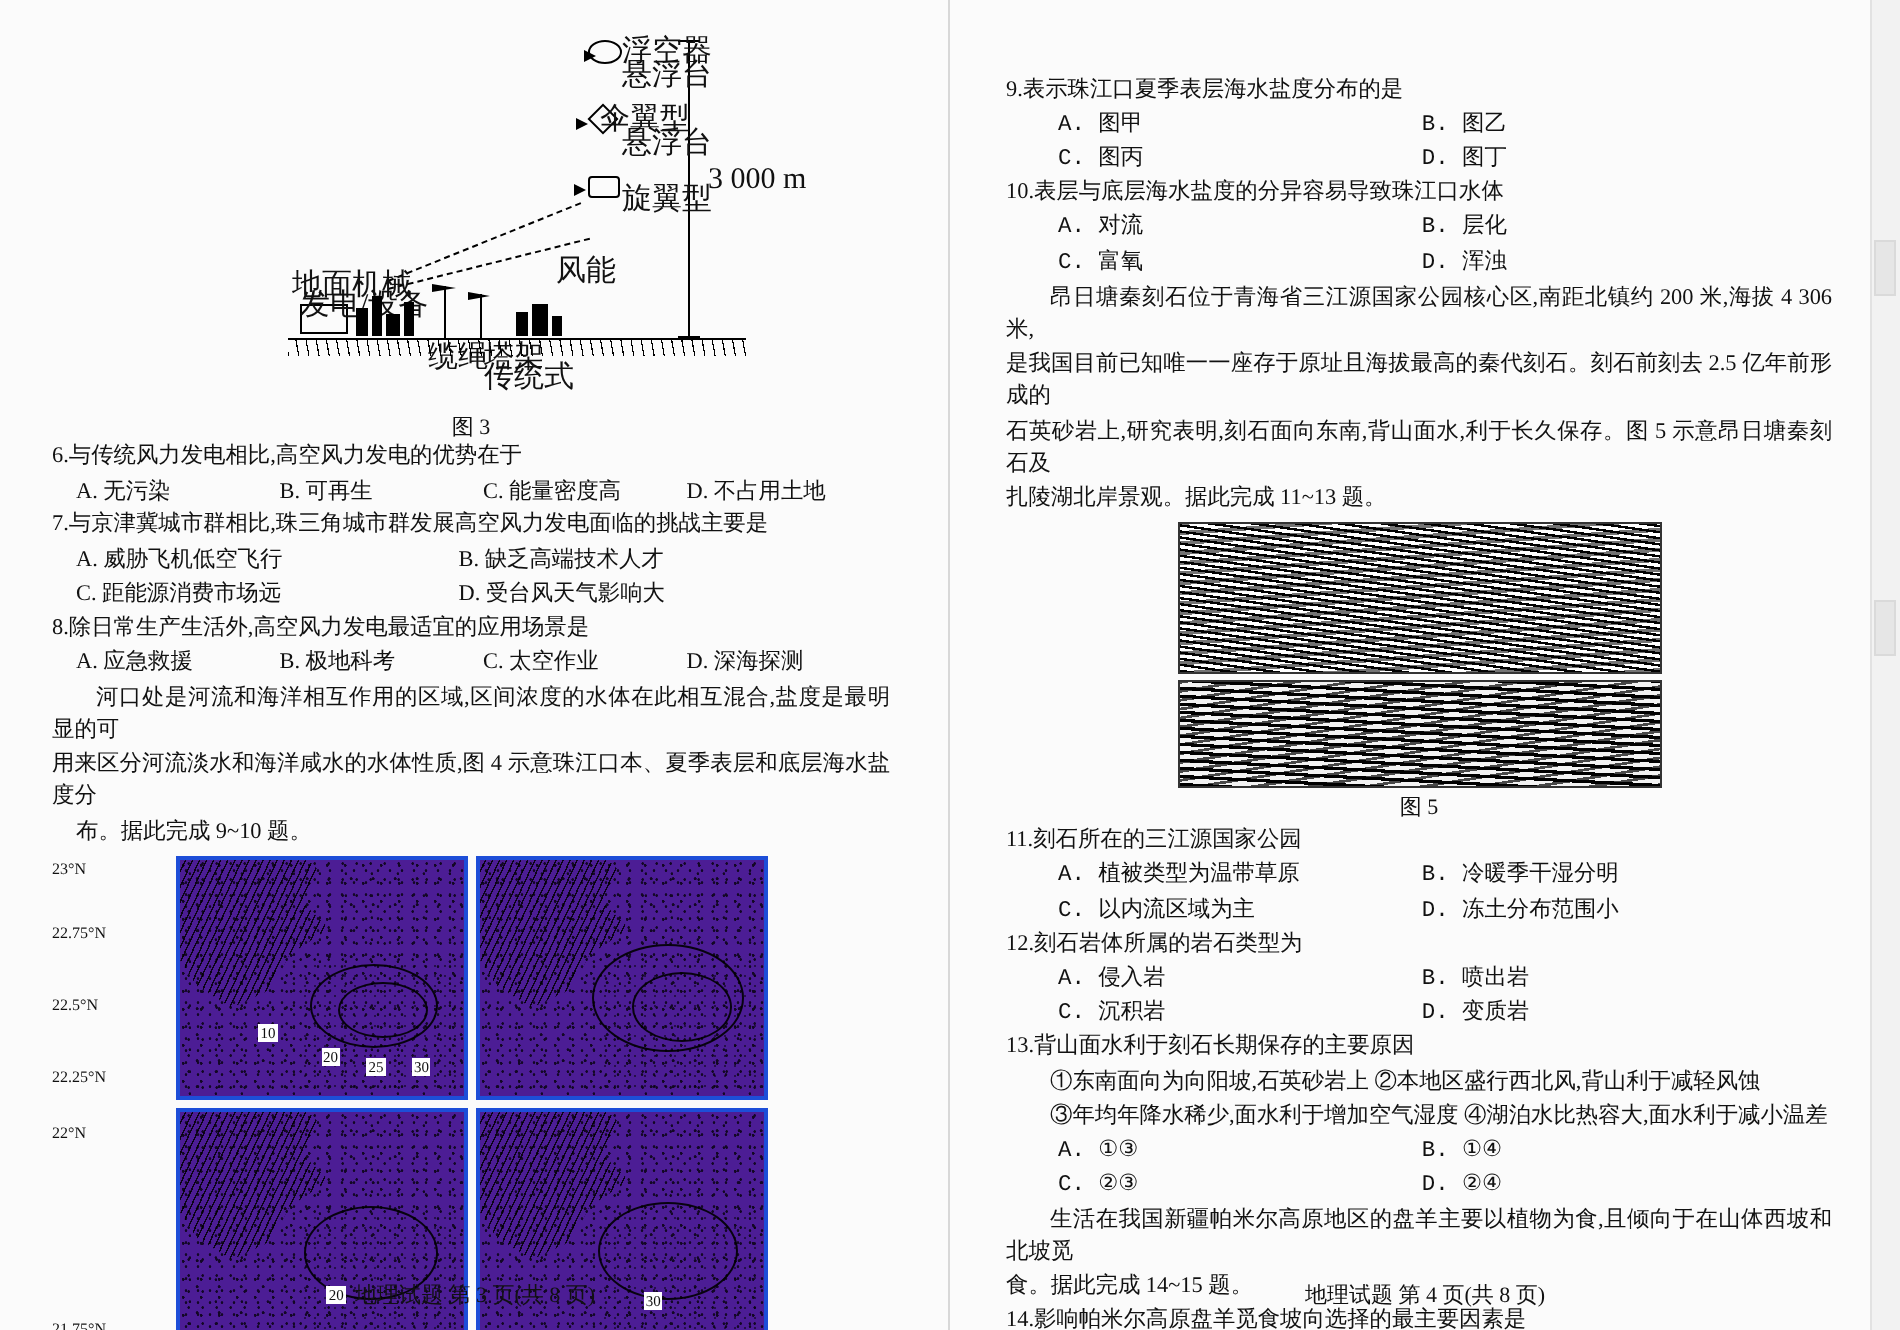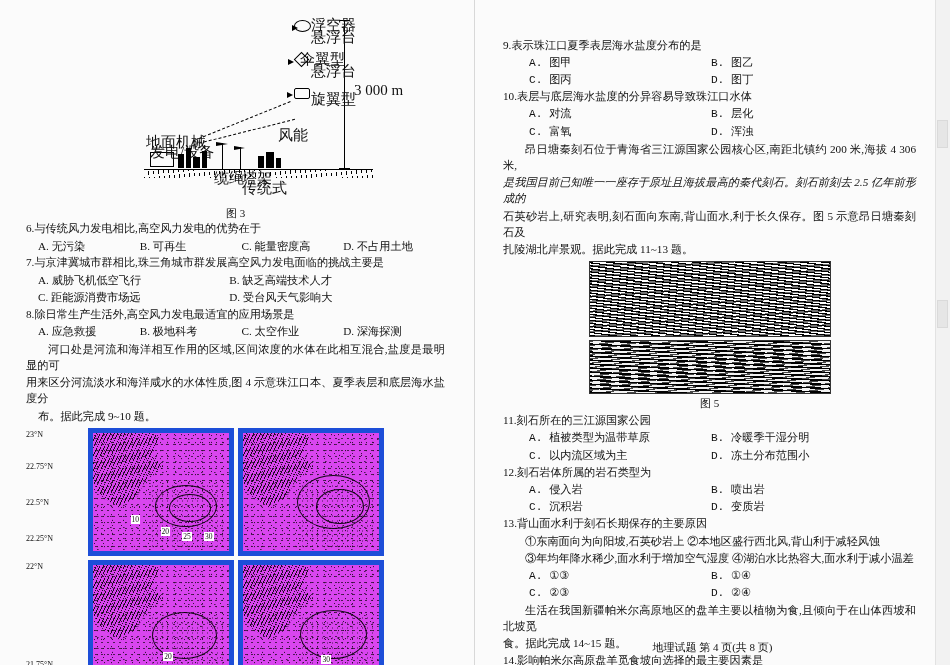--- a/index.html
+++ b/index.html
@@ -198,22 +198,22 @@
     display: grid;
     grid-template-columns: 1fr 1fr;
     grid-template-rows: 1fr 1fr;
     gap: 4px;
     width: 296px;
     margin: 0 auto;
   }
   .mapcell {
     position: relative;
     height: 118px;
-    border: 5px solid #1d4ed8;
-    background: #d946ef;
+    border: 2px solid #1d4ed8;
+    background: #4c1d95;
     overflow: hidden;
   }
   .mapnoise {
     position: absolute;
     inset: 0;
     background-image:
       radial-gradient(circle at 18% 30%, #000 0.6px, transparent 0.8px),
       radial-gradient(circle at 38% 62%, #000 0.5px, transparent 0.8px),
       radial-gradient(circle at 62% 22%, #000 0.5px, transparent 0.8px),
       radial-gradient(circle at 78% 72%, #000 0.6px, transparent 0.9px),
@@ -460,20 +460,23 @@
         <div class="lat" style="top:2px;">23°N</div>
         <div class="lat" style="top:34px;">22.75°N</div>
         <div class="lat" style="top:70px;">22.5°N</div>
         <div class="lat" style="top:106px;">22.25°N</div>
         <div class="lat" style="top:134px;">22°N</div>
         <div class="lat" style="top:232px;">21.75°N</div>
       </div>
 
     </div>
 
+    <div class="footer footer-left">
+      <span class="footer-inner">地理试题  第 3 页(共 8 页)</span>
+    </div>
   </div>
 
   <div class="divider"></div>
 
   <div class="col col-right">
 
     <div class="q">
       <span>9.</span><span>表示珠江口夏季表层海水盐度分布的是</span>
     </div>
     <div class="opts o2 indent-opts">
@@ -491,21 +494,21 @@
     <div class="opts o2 indent-opts">
       <span class="opt">A. 对流</span>
       <span class="opt">B. 层化</span>
     </div>
     <div class="opts o2 indent-opts">
       <span class="opt">C. 富氧</span>
       <span class="opt">D. 浑浊</span>
     </div>
 
     <div class="q-wrap">昂日塘秦刻石位于青海省三江源国家公园核心区,南距北镇约 200 米,海拔 4 306 米,</div>
-    <div class="q-wrap" style="text-indent:0;font-style:italic;">是我国目前已知唯一一座存于原址且海拔最高的秦代刻石。刻石前刻去 2.5 亿年前形成的</div>
+    <div class="q-wrap" style="text-indent:0;">是我国目前已知唯一一座存于原址且海拔最高的秦代刻石。刻石前刻去 2.5 亿年前形成的</div>
     <div class="q-wrap" style="text-indent:0;">石英砂岩上,研究表明,刻石面向东南,背山面水,利于长久保存。图 5 示意昂日塘秦刻石及</div>
     <div class="q-wrap" style="text-indent:0;">扎陵湖北岸景观。据此完成 11~13 题。</div>
 
     <div class="fig5wrap">
       <div class="photo"></div>
       <div class="photo2"></div>
       <div class="fig-cap" style="margin-top:2px;">图 5</div>
     </div>
 
     <div class="q">

